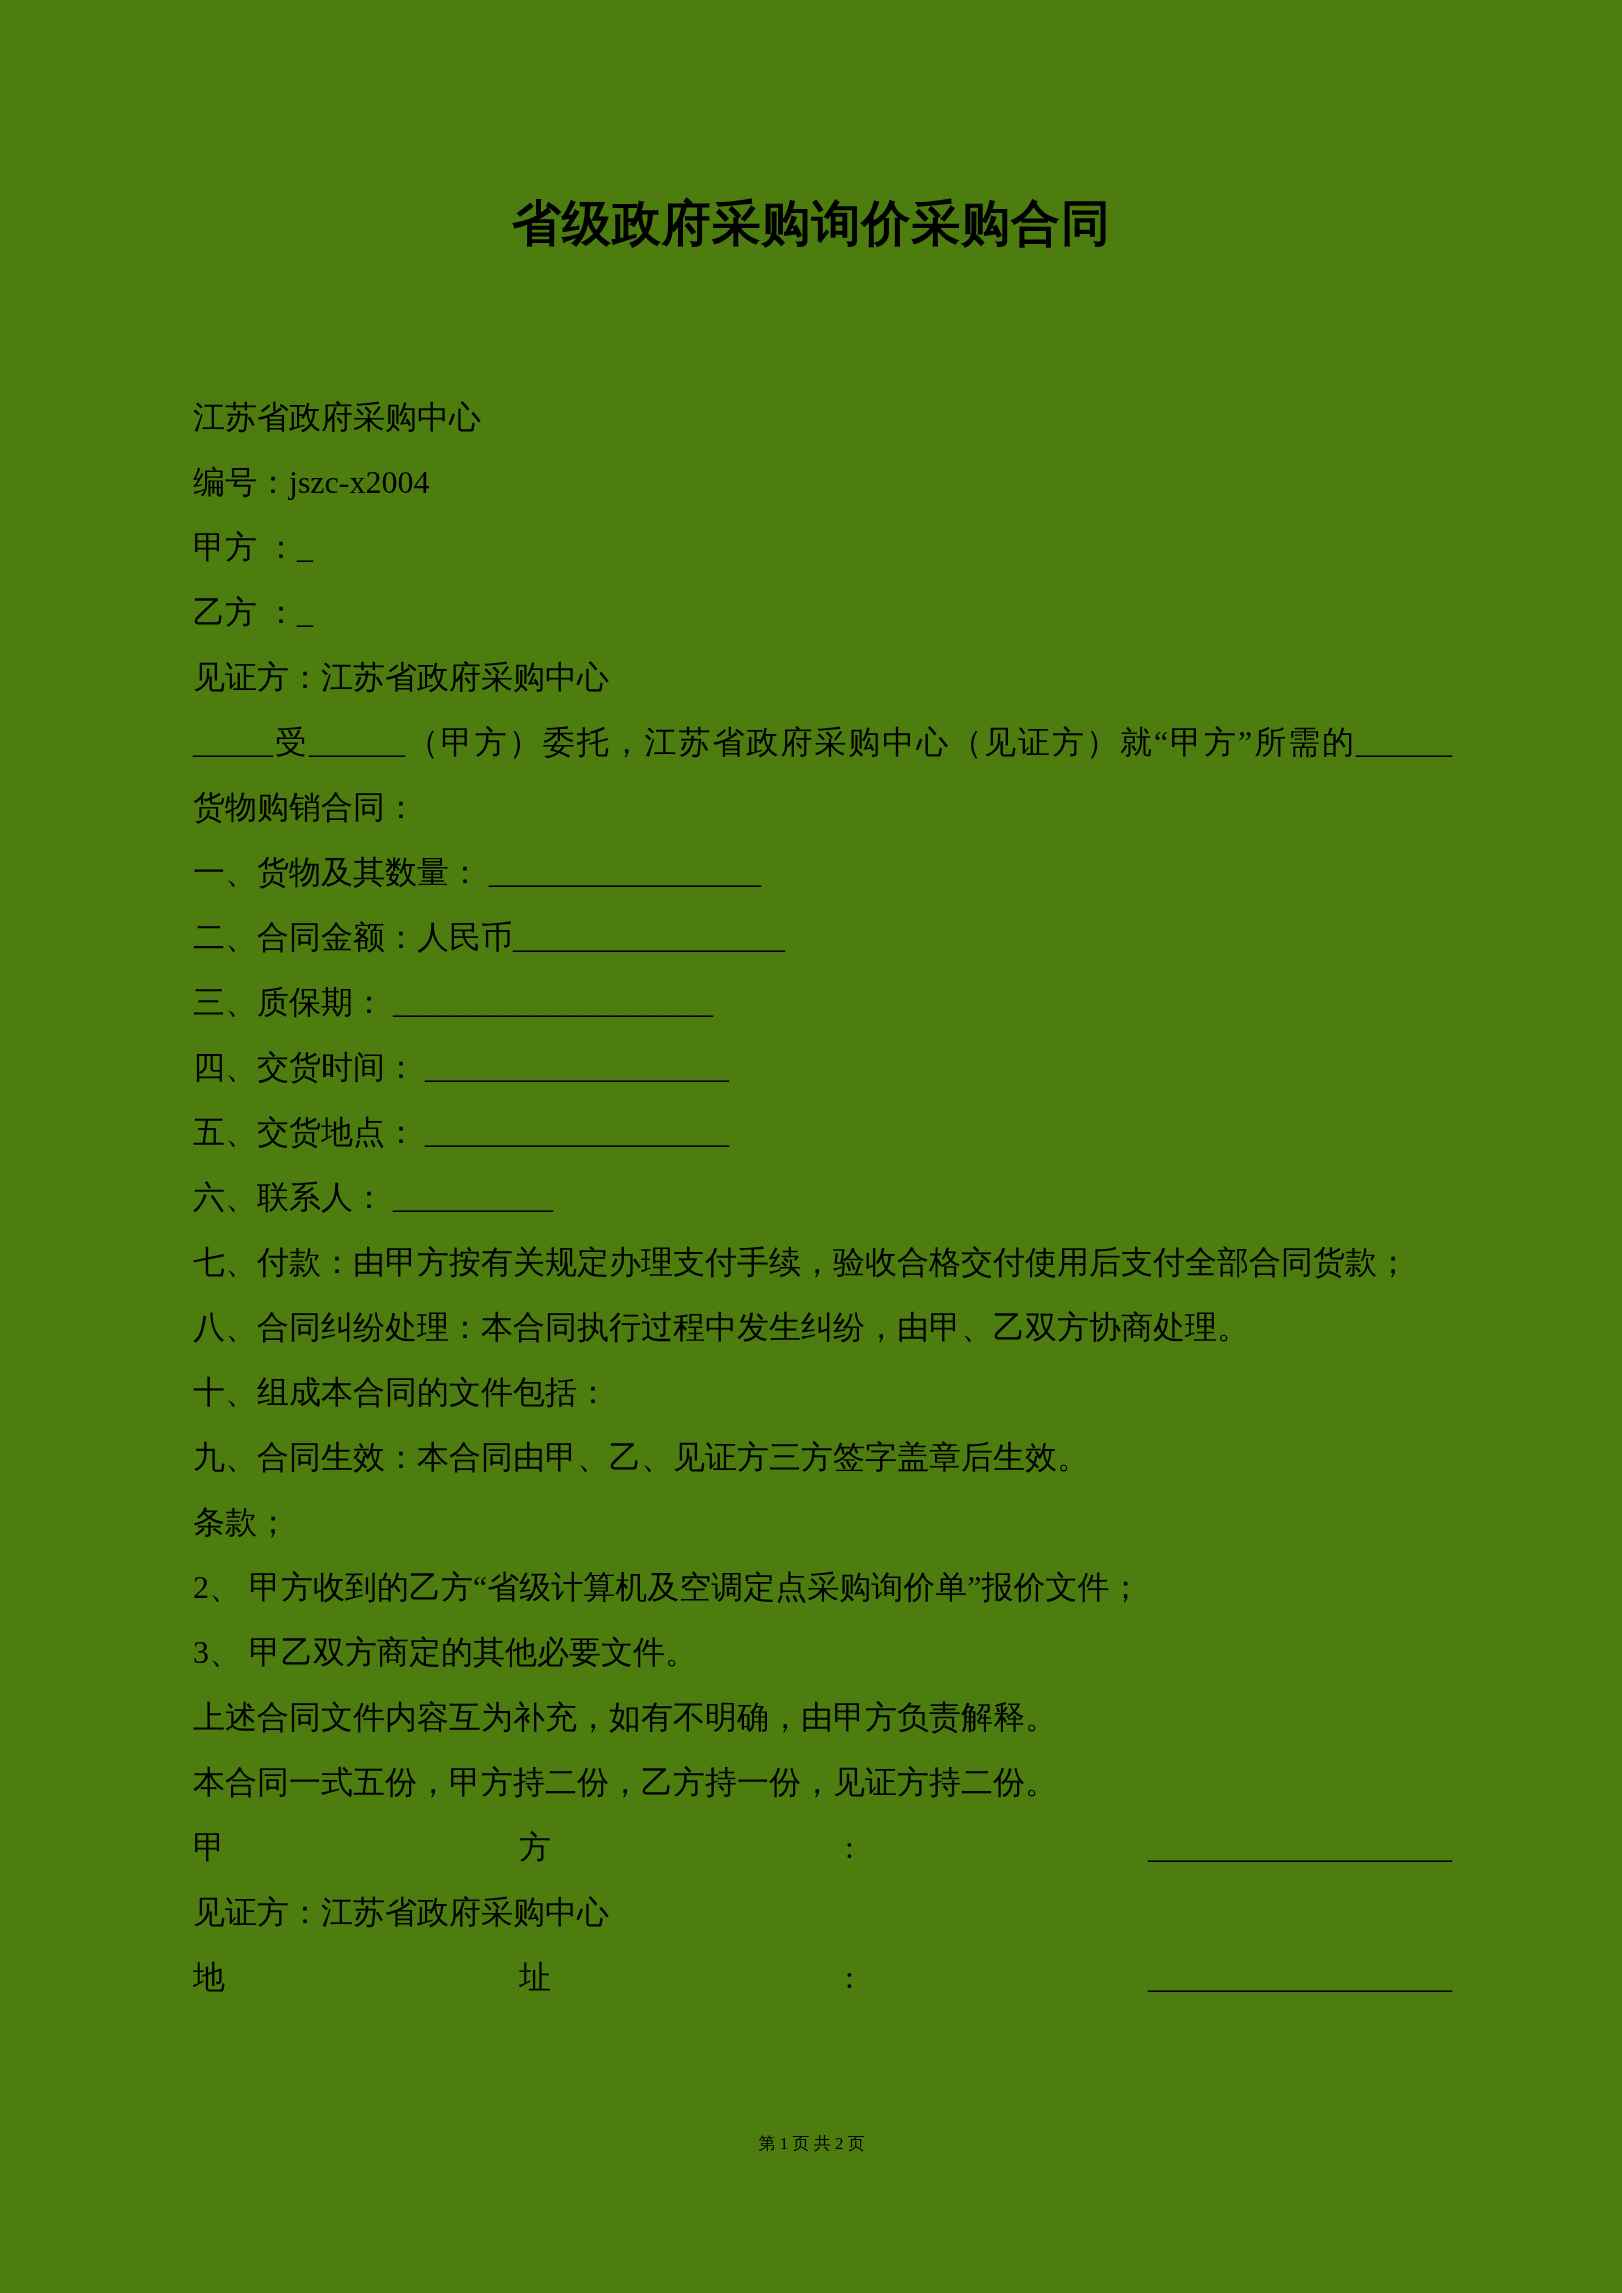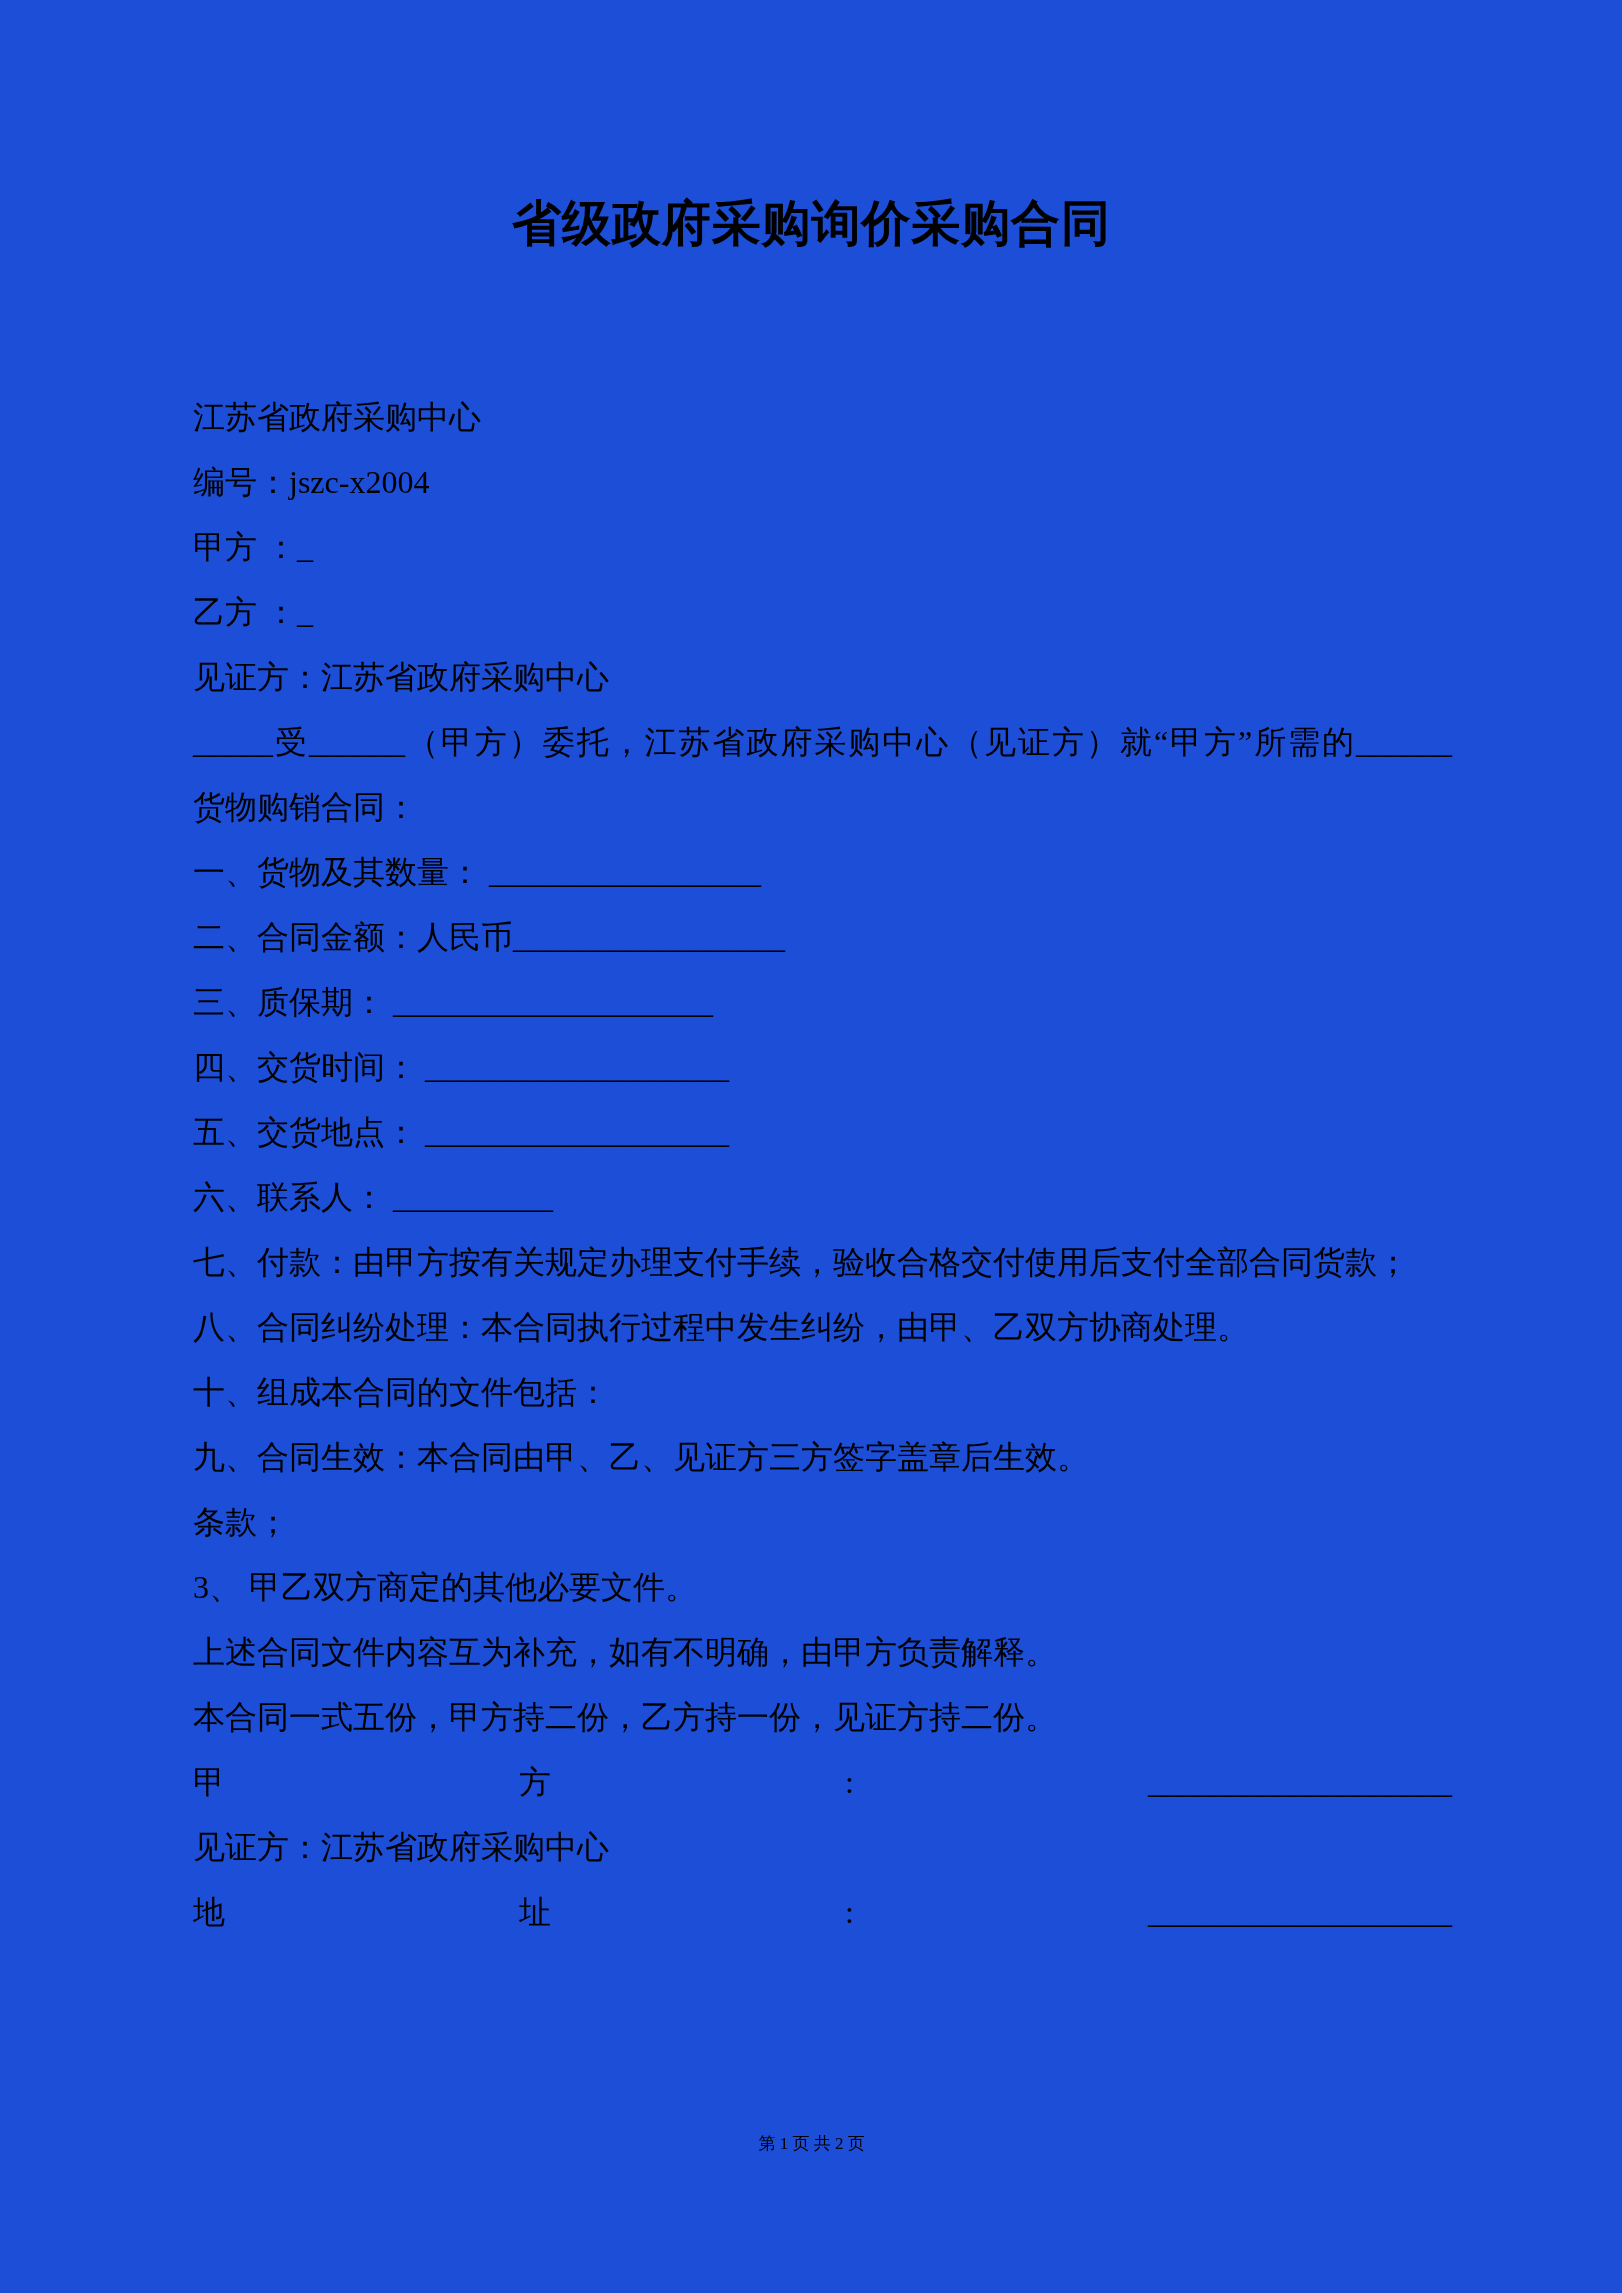--- a/index.html
+++ b/index.html
@@ -1,21 +1,21 @@
 <!DOCTYPE html>
 <html style="font-size:14.5px"><head>
 <meta charset="utf-8">
 <style>
   * { margin: 0; padding: 0; box-sizing: border-box; }
   html, body { background: #e8e8e8; }
   .page {
     position: relative;
     width: 1623px;
     height: 2294px;
-    background: #1d4ed8;
+    background: #4d7c0f;
     color: #000000;
     font-family: "Liberation Serif", "DejaVu Serif", serif;
     overflow: hidden;
   }
   .doc-title {
     position: absolute;
     top: 195px;
     left: 0;
     width: 100%;
     text-align: center;
@@ -80,20 +80,21 @@
     <div class="line">二、合同金额：人民币_________________</div>
     <div class="line">三、质保期： ____________________</div>
     <div class="line">四、交货时间： ___________________</div>
     <div class="line">五、交货地点： ___________________</div>
     <div class="line">六、联系人： __________</div>
     <div class="line">七、付款：由甲方按有关规定办理支付手续，验收合格交付使用后支付全部合同货款；</div>
     <div class="line">八、合同纠纷处理：本合同执行过程中发生纠纷，由甲、乙双方协商处理。</div>
     <div class="line">十、组成本合同的文件包括：</div>
     <div class="line">九、合同生效：本合同由甲、乙、见证方三方签字盖章后生效。</div>
     <div class="line">条款；</div>
+    <div class="line">2、 甲方收到的乙方“省级计算机及空调定点采购询价单”报价文件；</div>
     <div class="line">3、 甲乙双方商定的其他必要文件。</div>
     <div class="line">上述合同文件内容互为补充，如有不明确，由甲方负责解释。</div>
     <div class="line">本合同一式五份，甲方持二份，乙方持一份，见证方持二份。</div>
 
     <div class="sig-row">
       <span>甲</span>
       <span>方</span>
       <span>:</span>
       <span class="fill">___________________</span>
     </div>

